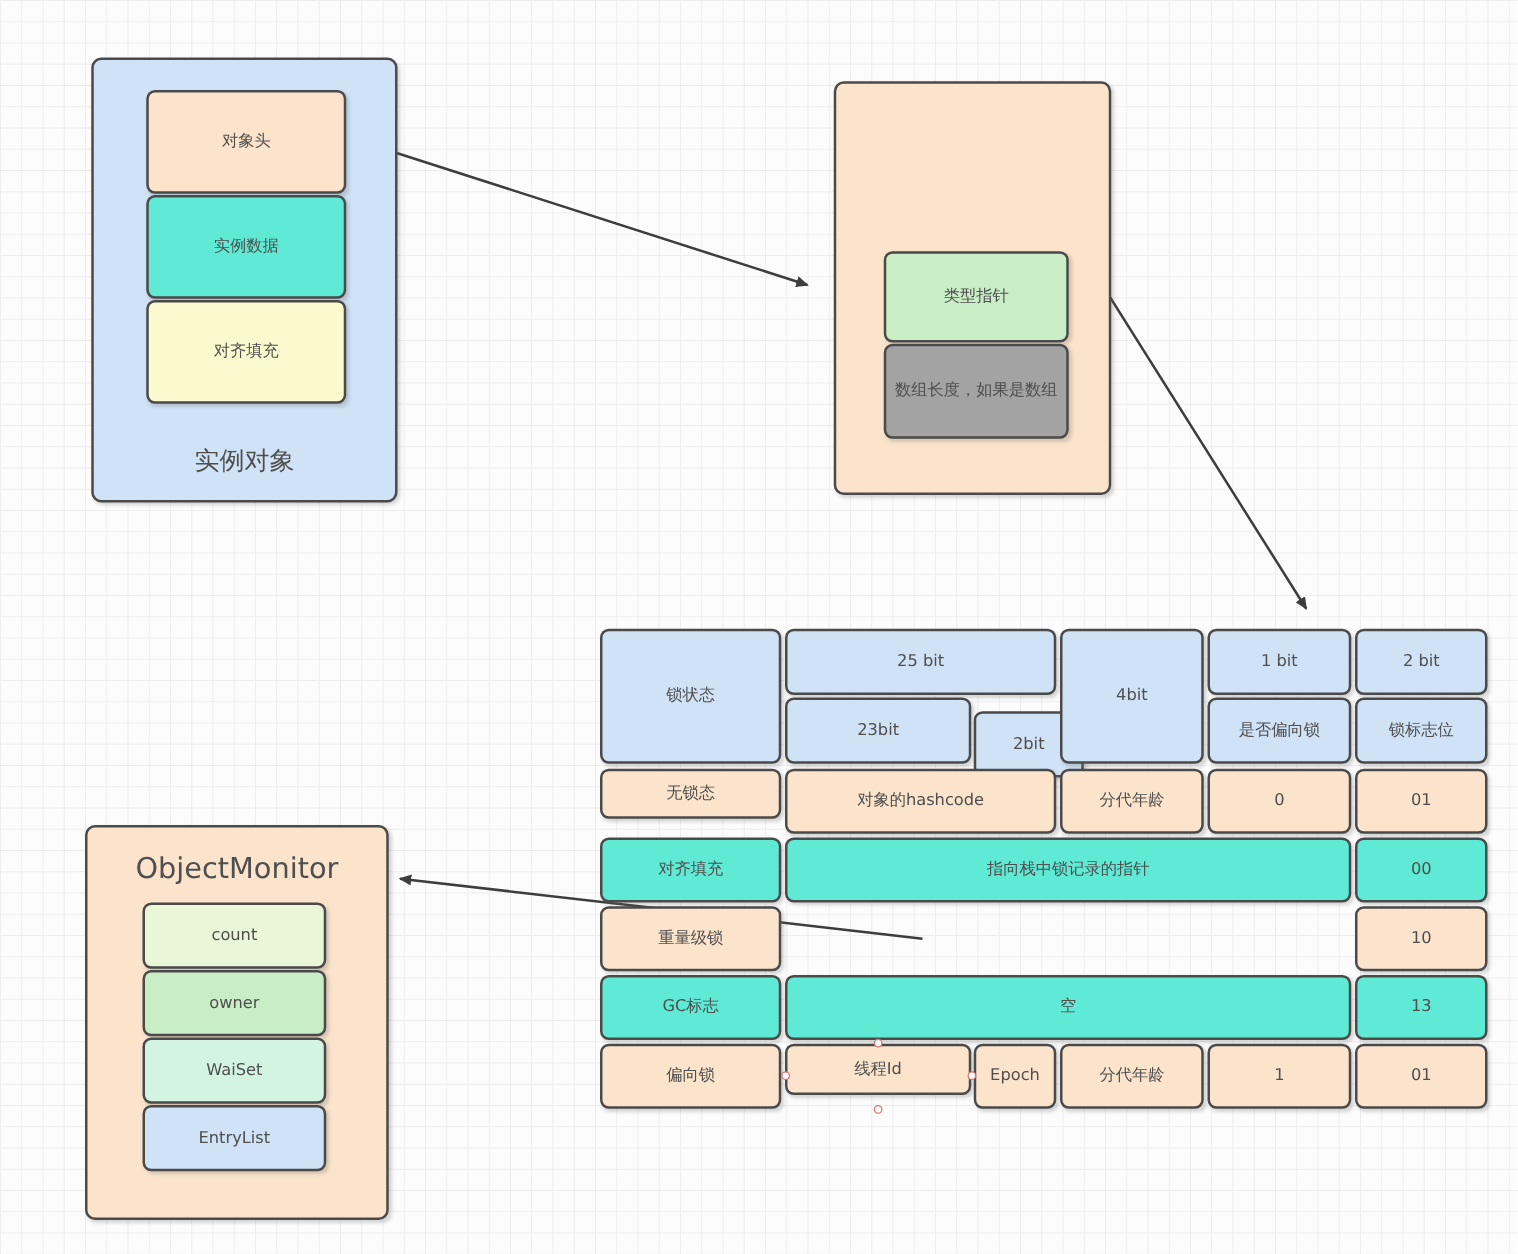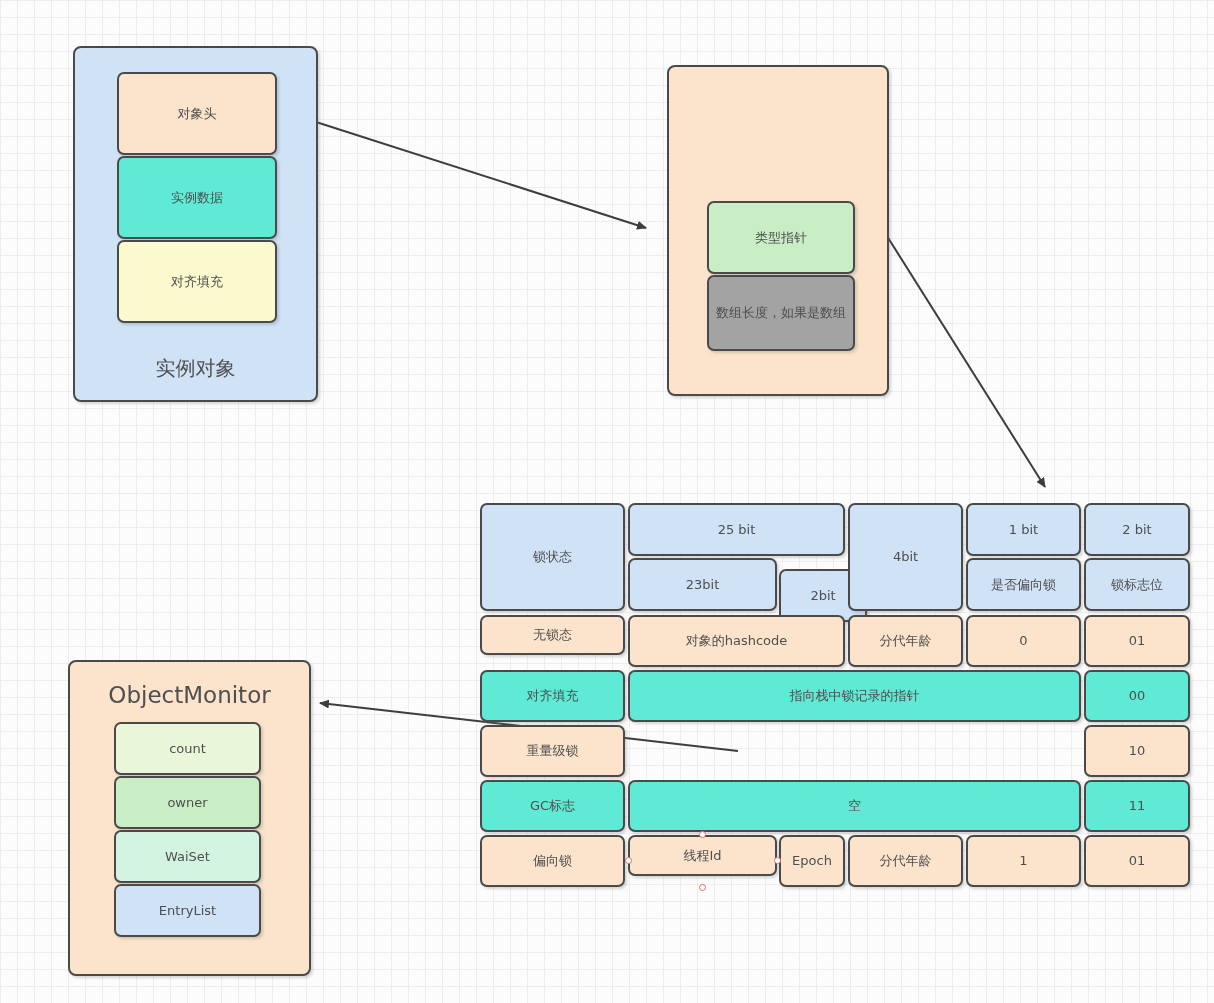--- a/index.html
+++ b/index.html
@@ -97,21 +97,21 @@
 
     <div class="cell c-green" style="left:0px; top:167px; width:145px; height:52px;">对齐填充</div>
     <div class="cell c-green" style="left:148px; top:167px; width:453px; height:52px;">指向栈中锁记录的指针</div>
     <div class="cell c-green" style="left:604px; top:167px; width:106px; height:52px;">00</div>
 
     <div class="cell c-orange" style="left:0px; top:222px; width:145px; height:52px;">重量级锁</div>
     <div class="cell c-orange" style="left:604px; top:222px; width:106px; height:52px;">10</div>
 
     <div class="cell c-green" style="left:0px; top:277px; width:145px; height:52px;">GC标志</div>
     <div class="cell c-green" style="left:148px; top:277px; width:453px; height:52px;">空</div>
-    <div class="cell c-green" style="left:604px; top:277px; width:106px; height:52px;">11</div>
+    <div class="cell c-green" style="left:604px; top:277px; width:106px; height:52px;">13</div>
 
     <div class="cell c-orange" style="left:0px; top:332px; width:145px; height:52px;">偏向锁</div>
     <div class="cell c-orange" style="left:148px; top:332px; width:149px; height:41px;">线程Id</div>
     <div class="cell c-orange" style="left:299px; top:332px; width:66px; height:52px;">Epoch</div>
     <div class="cell c-orange" style="left:368px; top:332px; width:115px; height:52px;">分代年龄</div>
     <div class="cell c-orange" style="left:486px; top:332px; width:115px; height:52px;">1</div>
     <div class="cell c-orange" style="left:604px; top:332px; width:106px; height:52px;">01</div>
   </div>
 
   <div class="handle" style="left:699px; top:831px;"></div>

